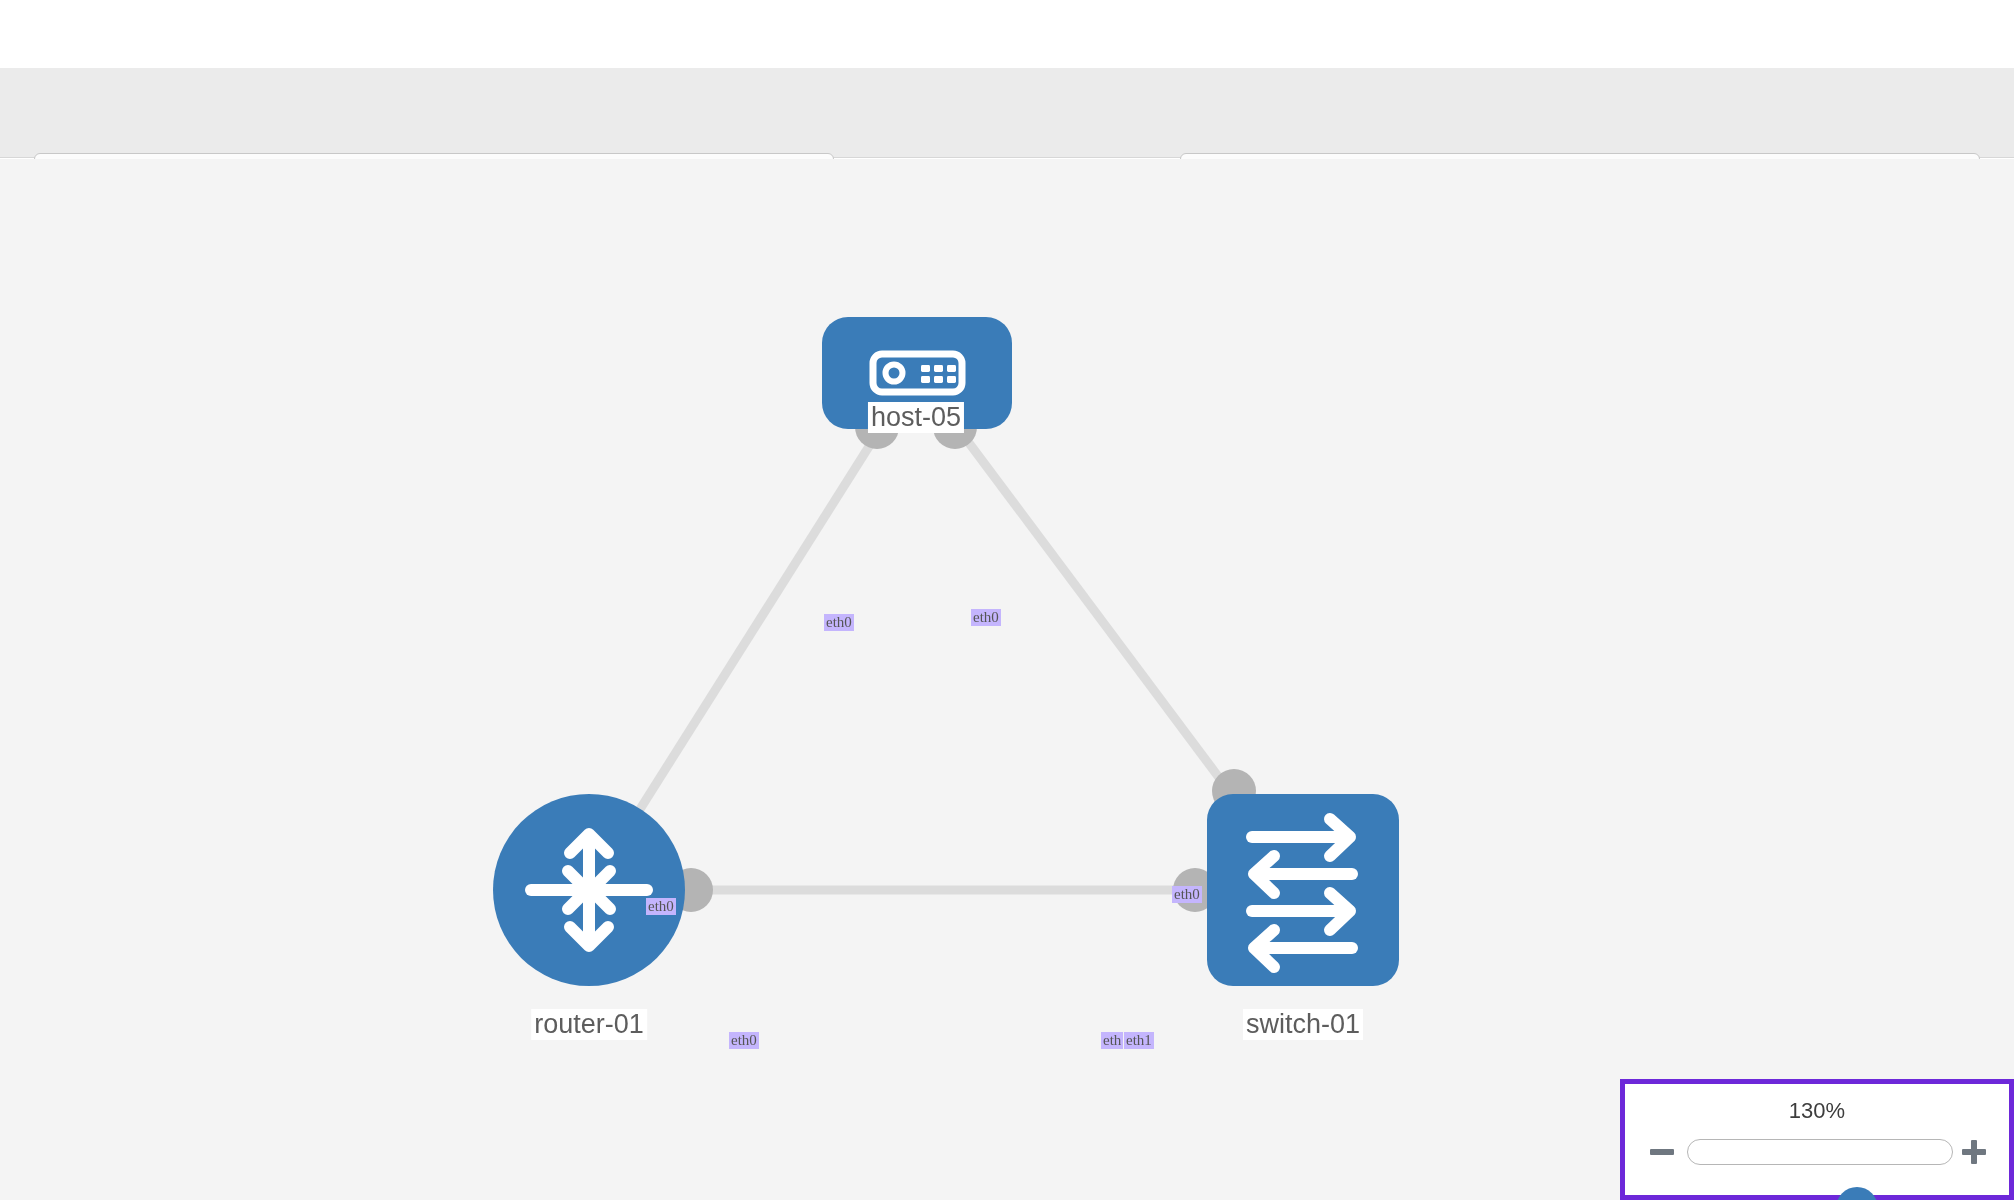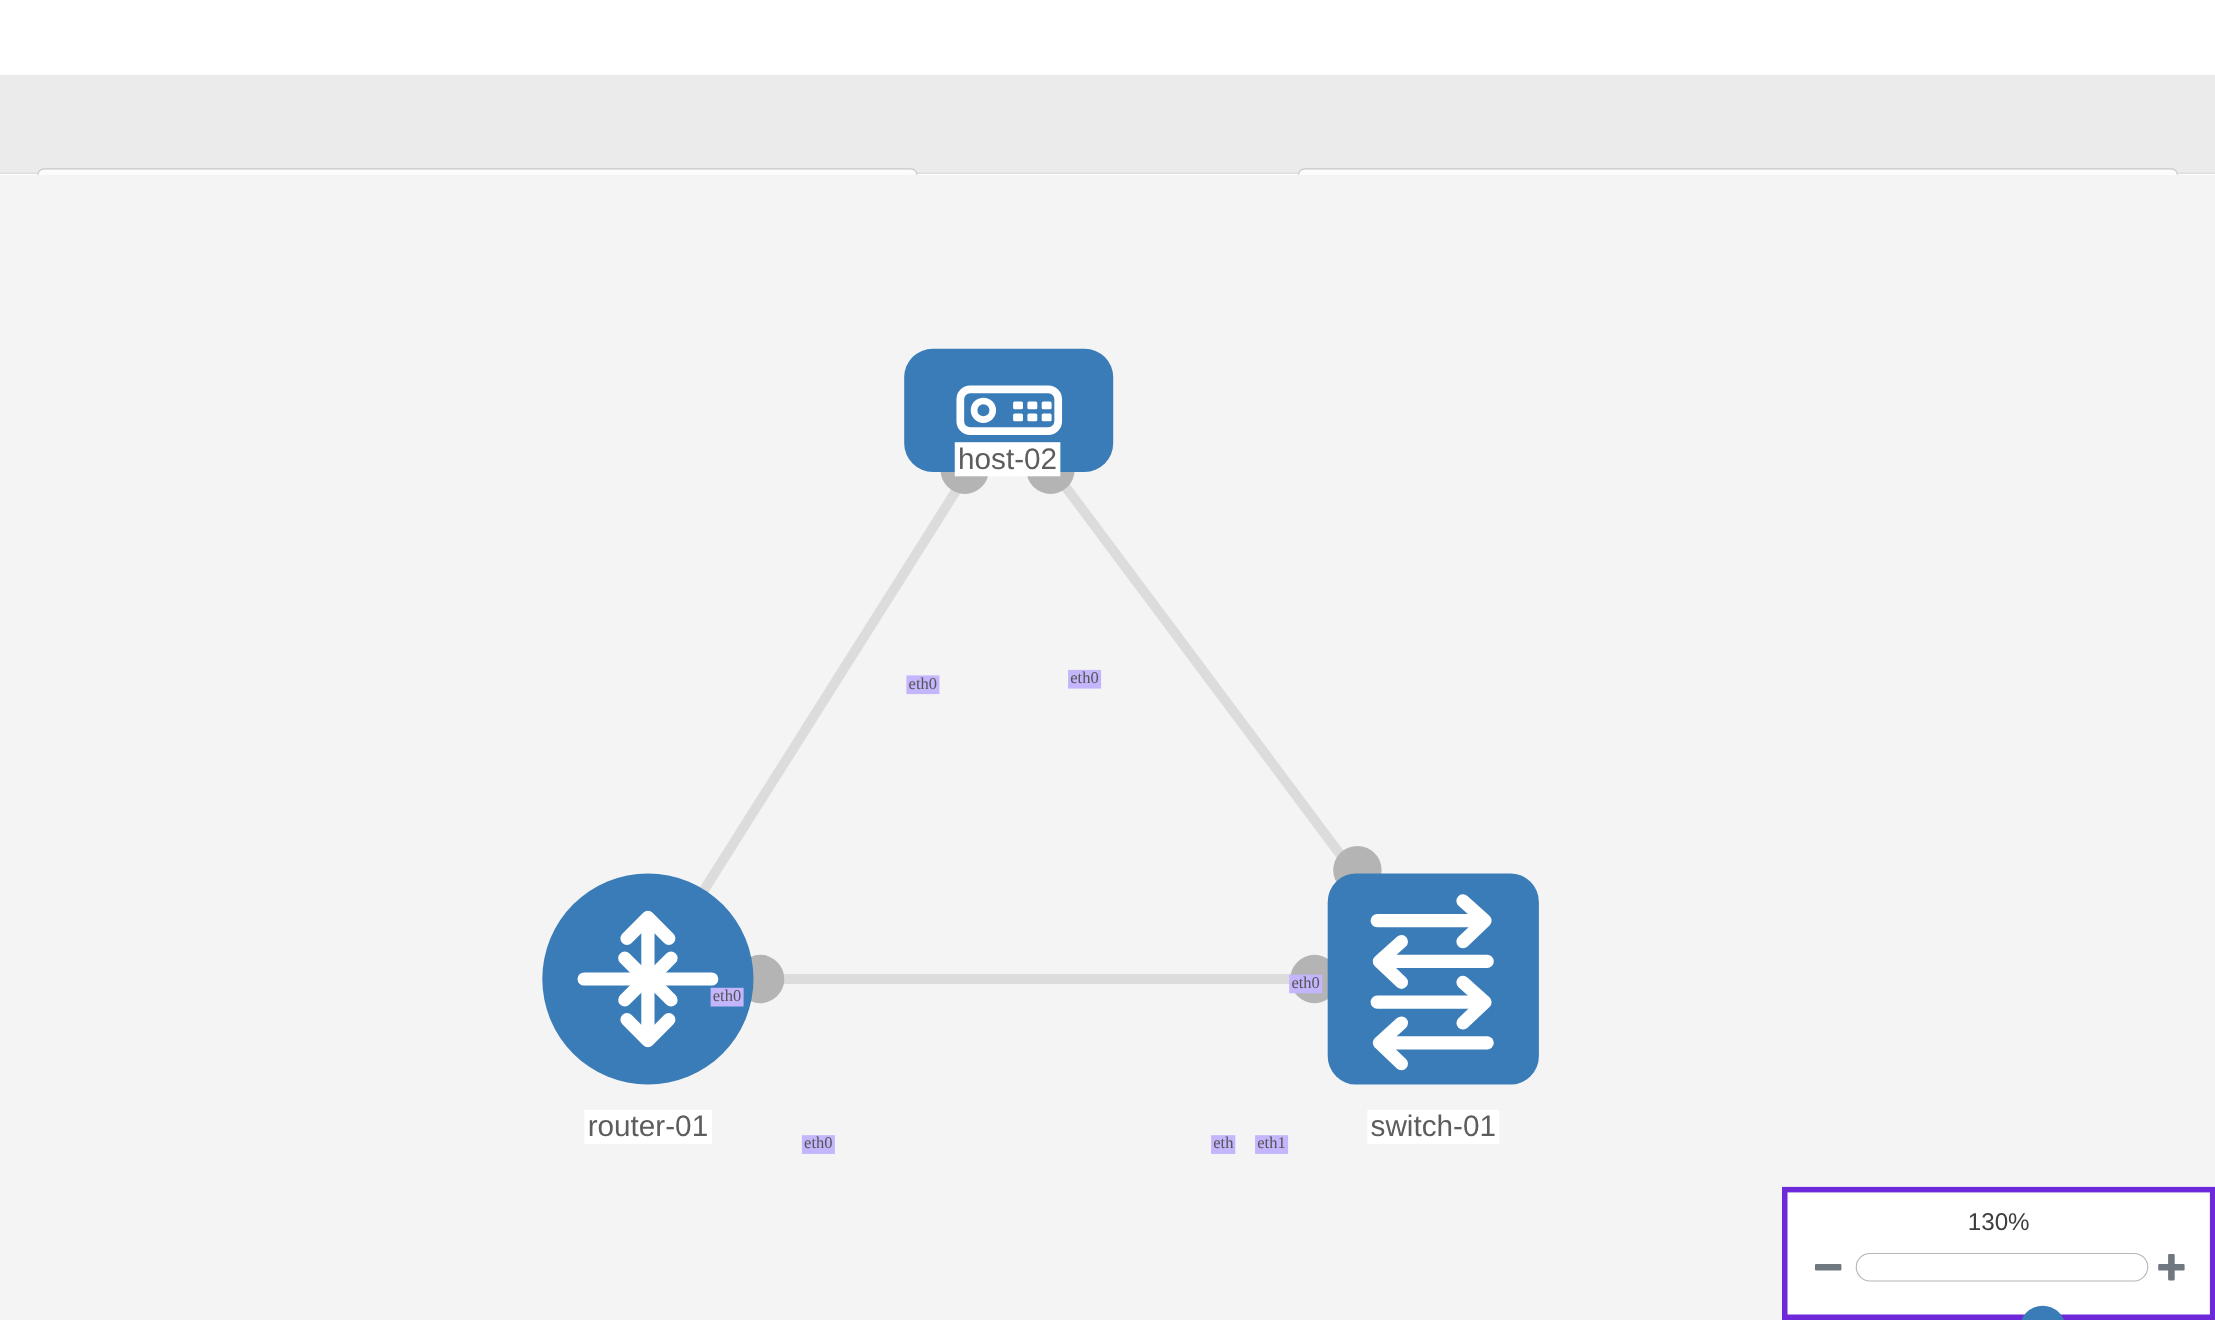--- a/index.html
+++ b/index.html
@@ -247,31 +247,31 @@
 
           <line x1="1252" y1="752" x2="1348" y2="752"></line>
           <polyline points="1330,734 1350,752 1330,771"></polyline>
 
           <line x1="1352" y1="789" x2="1256" y2="789"></line>
           <polyline points="1274,771 1254,789 1274,808"></polyline>
         </g>
       </g>
     </svg>
 
-    <div class="node-label" style="left:916px; top:243px;">host-02</div>
+    <div class="node-label" style="left:916px; top:243px;">host-05</div>
     <div class="node-label" style="left:589px; top:850px;">router-01</div>
     <div class="node-label" style="left:1303px; top:850px;">switch-01</div>
 
     <div class="iface-label" style="left:824px;  top:455px;">eth0</div>
     <div class="iface-label" style="left:971px;  top:450px;">eth0</div>
     <div class="iface-label" style="left:646px;  top:739px;">eth0</div>
     <div class="iface-label" style="left:1172px; top:727px;">eth0</div>
     <div class="iface-label" style="left:729px;  top:873px;">eth0</div>
     <div class="iface-label" style="left:1101px; top:873px;">eth</div>
-    <div class="iface-label" style="left:1124px; top:873px;margin-left:17px;">eth1</div>
+    <div class="iface-label" style="left:1124px; top:873px;">eth1</div>
 
     <div class="zoom-panel" style="left:1620px; top:920px;">
       <div class="zoom-value">130%</div>
       <div class="zoom-minus"></div>
       <div class="zoom-track">
         <div class="zoom-thumb"></div>
       </div>
       <div class="zoom-plus"></div>
     </div>
 

